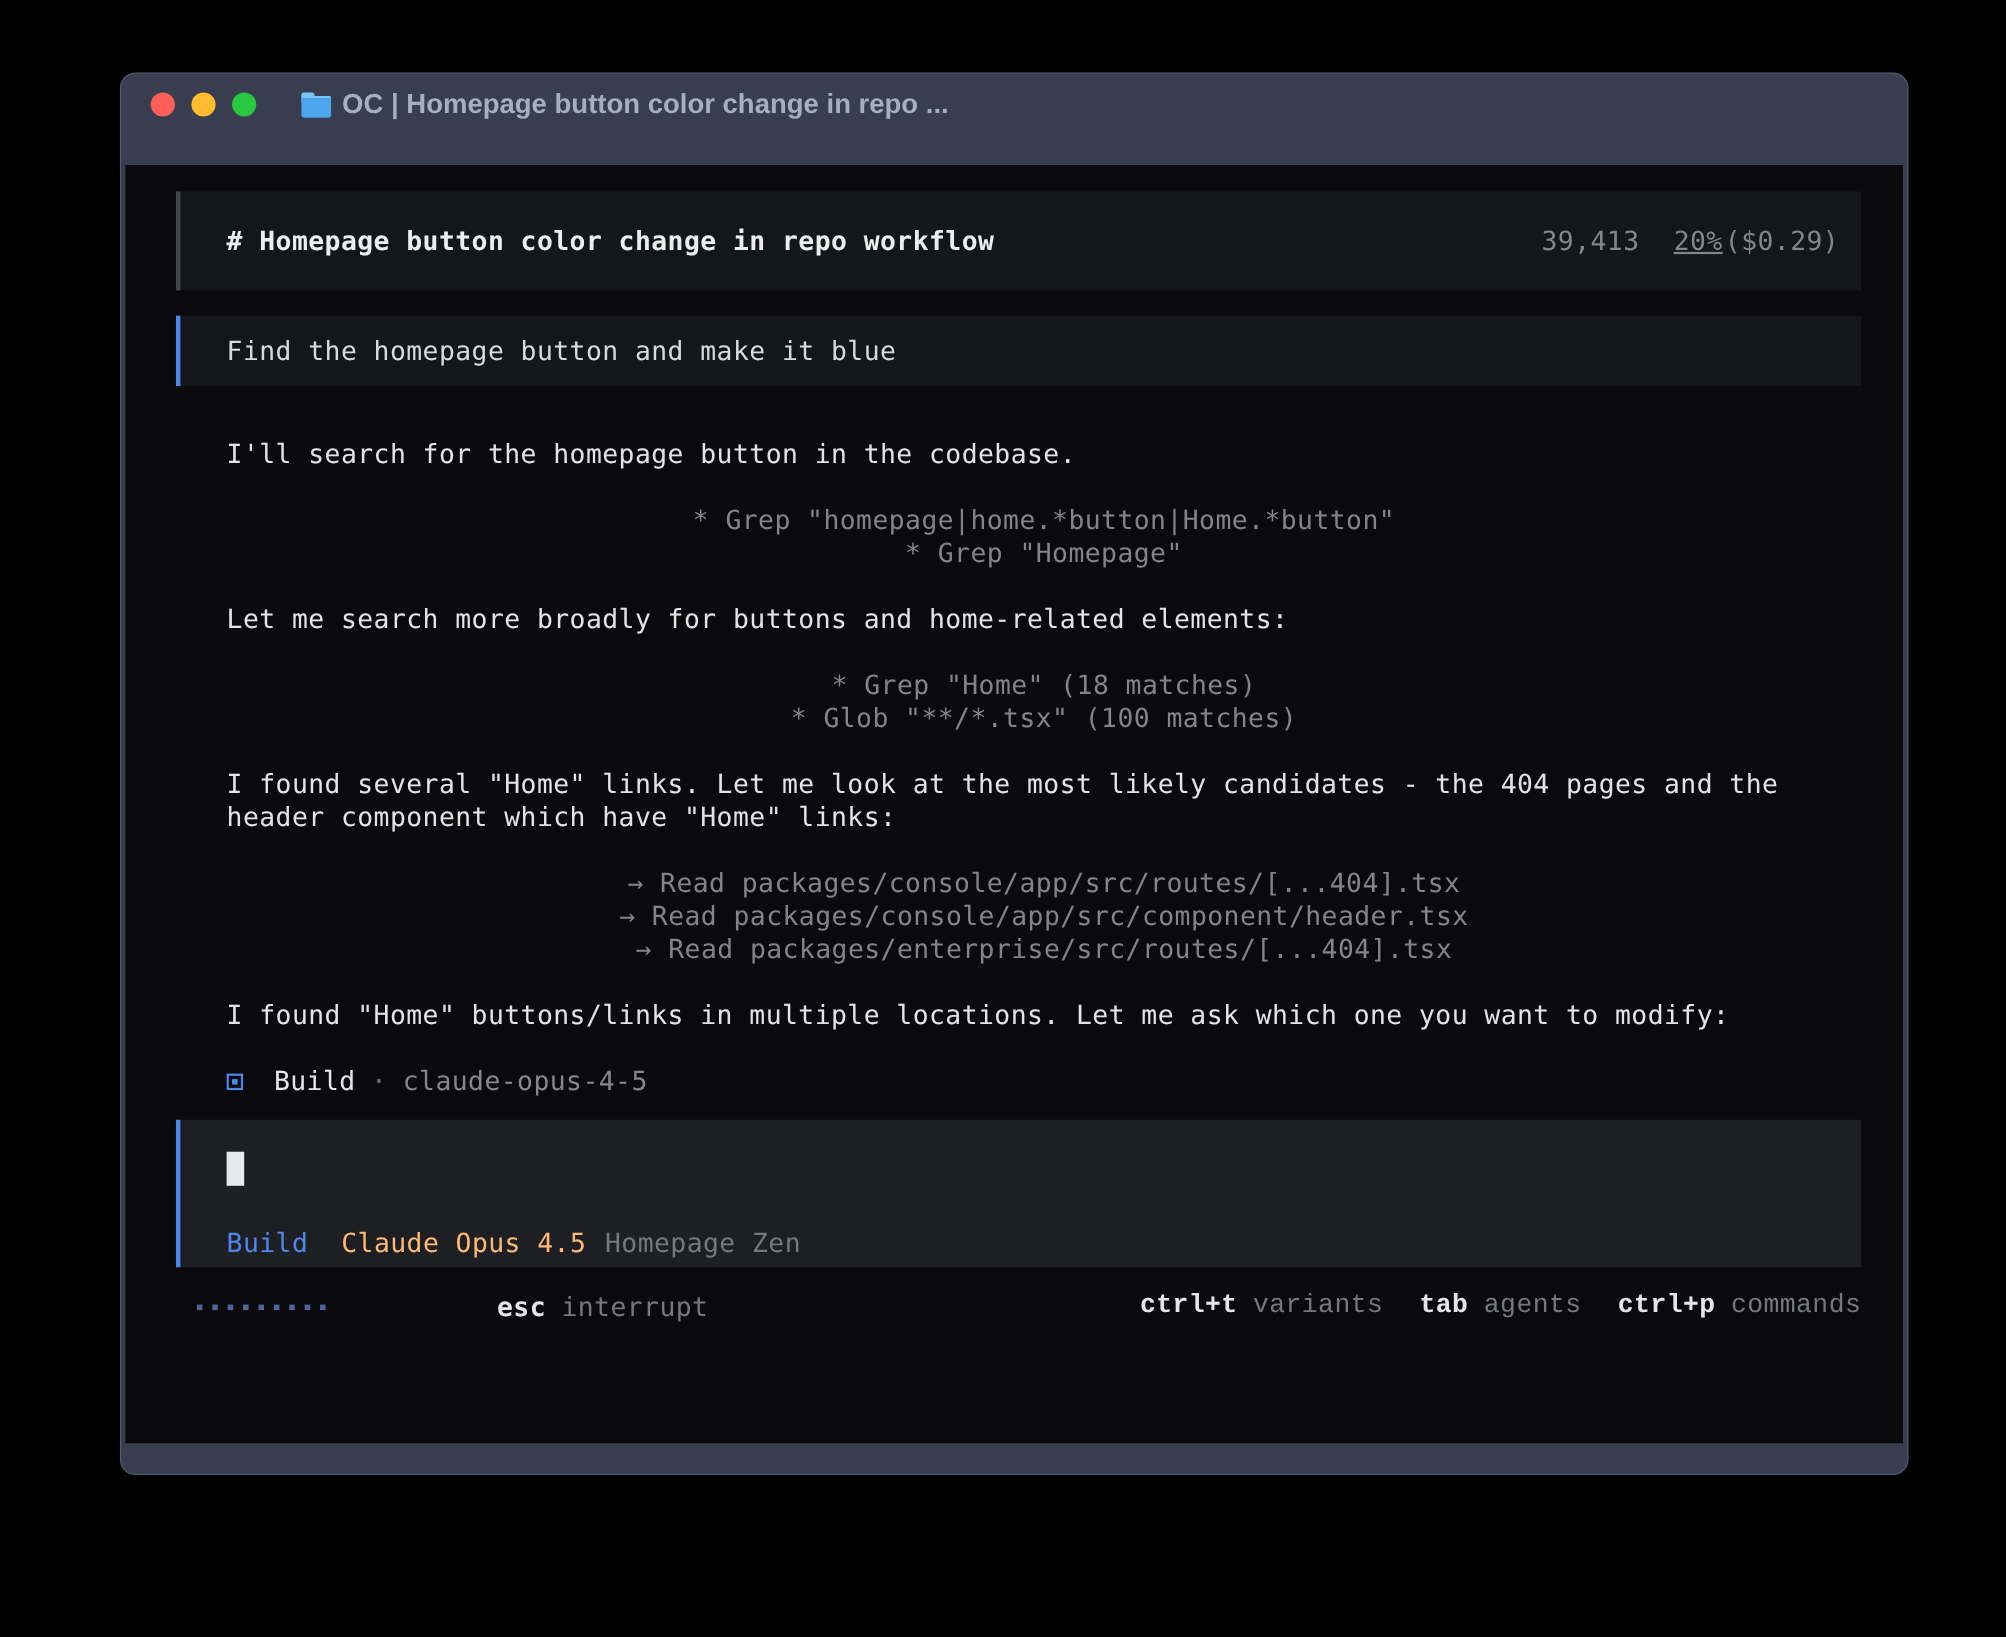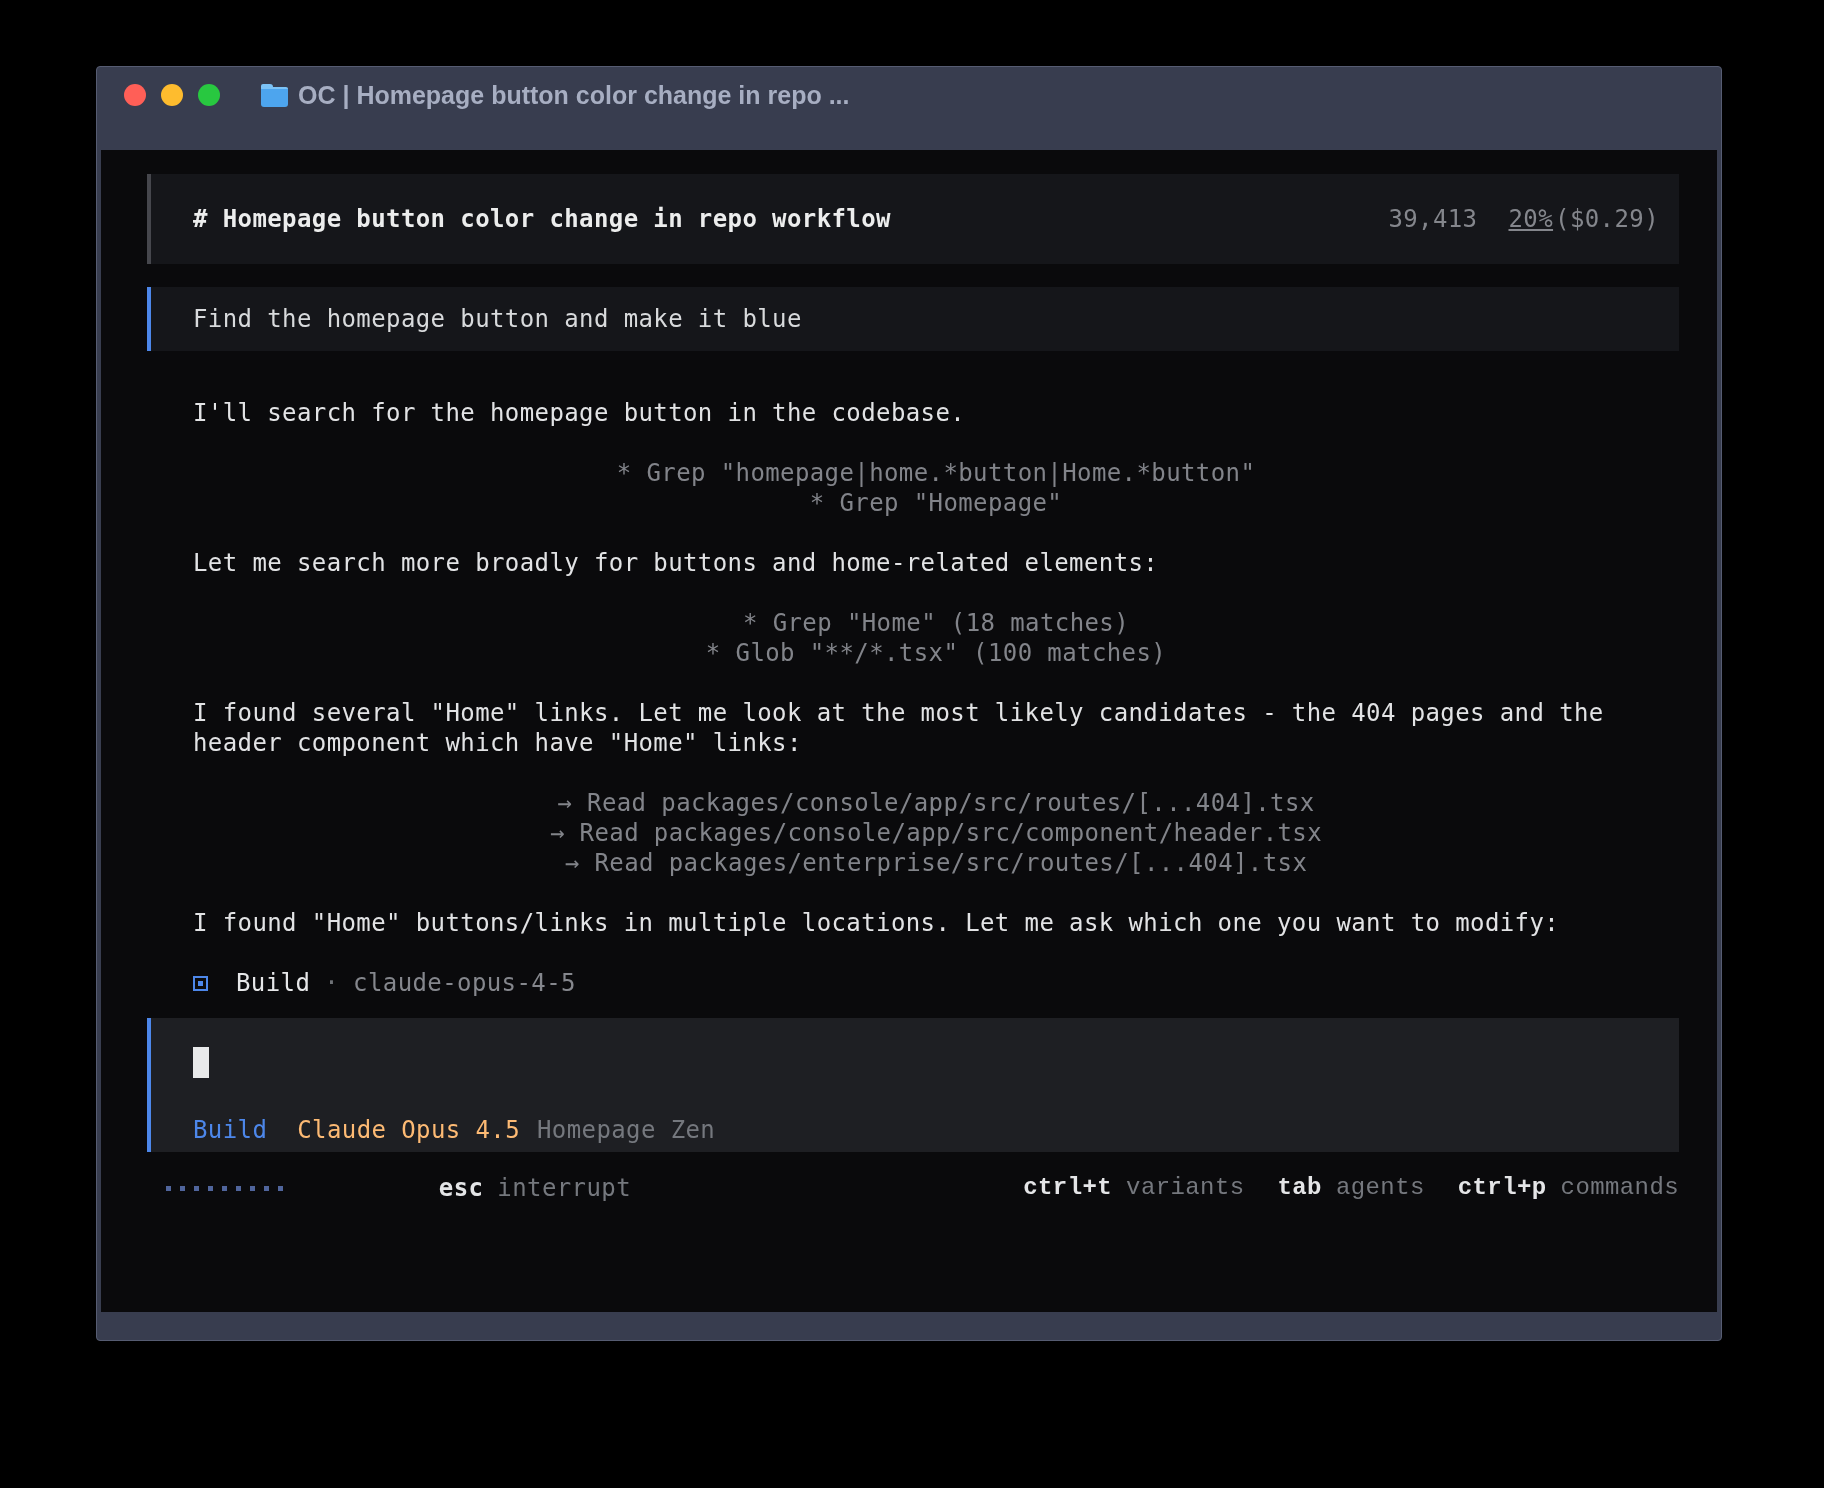--- a/index.html
+++ b/index.html
@@ -1,22 +1,22 @@
 <!DOCTYPE html>
 <html><head>
 <meta charset="utf-8">
 <style>
   * { box-sizing: border-box; margin: 0; padding: 0; }
   html,body { width:1824px; height:1488px; background:#000; overflow:hidden; }
   body { position:relative; font-family:"DejaVu Sans Mono", monospace; }
 
   
   .window{
-    position:absolute; left:96px; top:66px; width:1626px; height:1275px;
-    background:#383d4f; border:1px solid #565c72; border-radius:4px;
+    position:absolute; left:109px; top:66px; width:1626px; height:1275px;
+    background:#383d4f; border:1px solid #565c72; border-radius:14px;
     display:flex; flex-direction:column; overflow:hidden;
     box-shadow:0 24px 70px rgba(0,0,0,.85);
   }
   .titlebar{
     height:83px; flex:none; display:flex; align-items:center;
     padding:0 20px 27px 27px;
   }
   .light{ width:22px; height:22px; border-radius:50%; margin-right:15px; flex:none; }
   .light.red{ background:#ff5f57; }
   .light.yellow{ background:#febc2e; }

